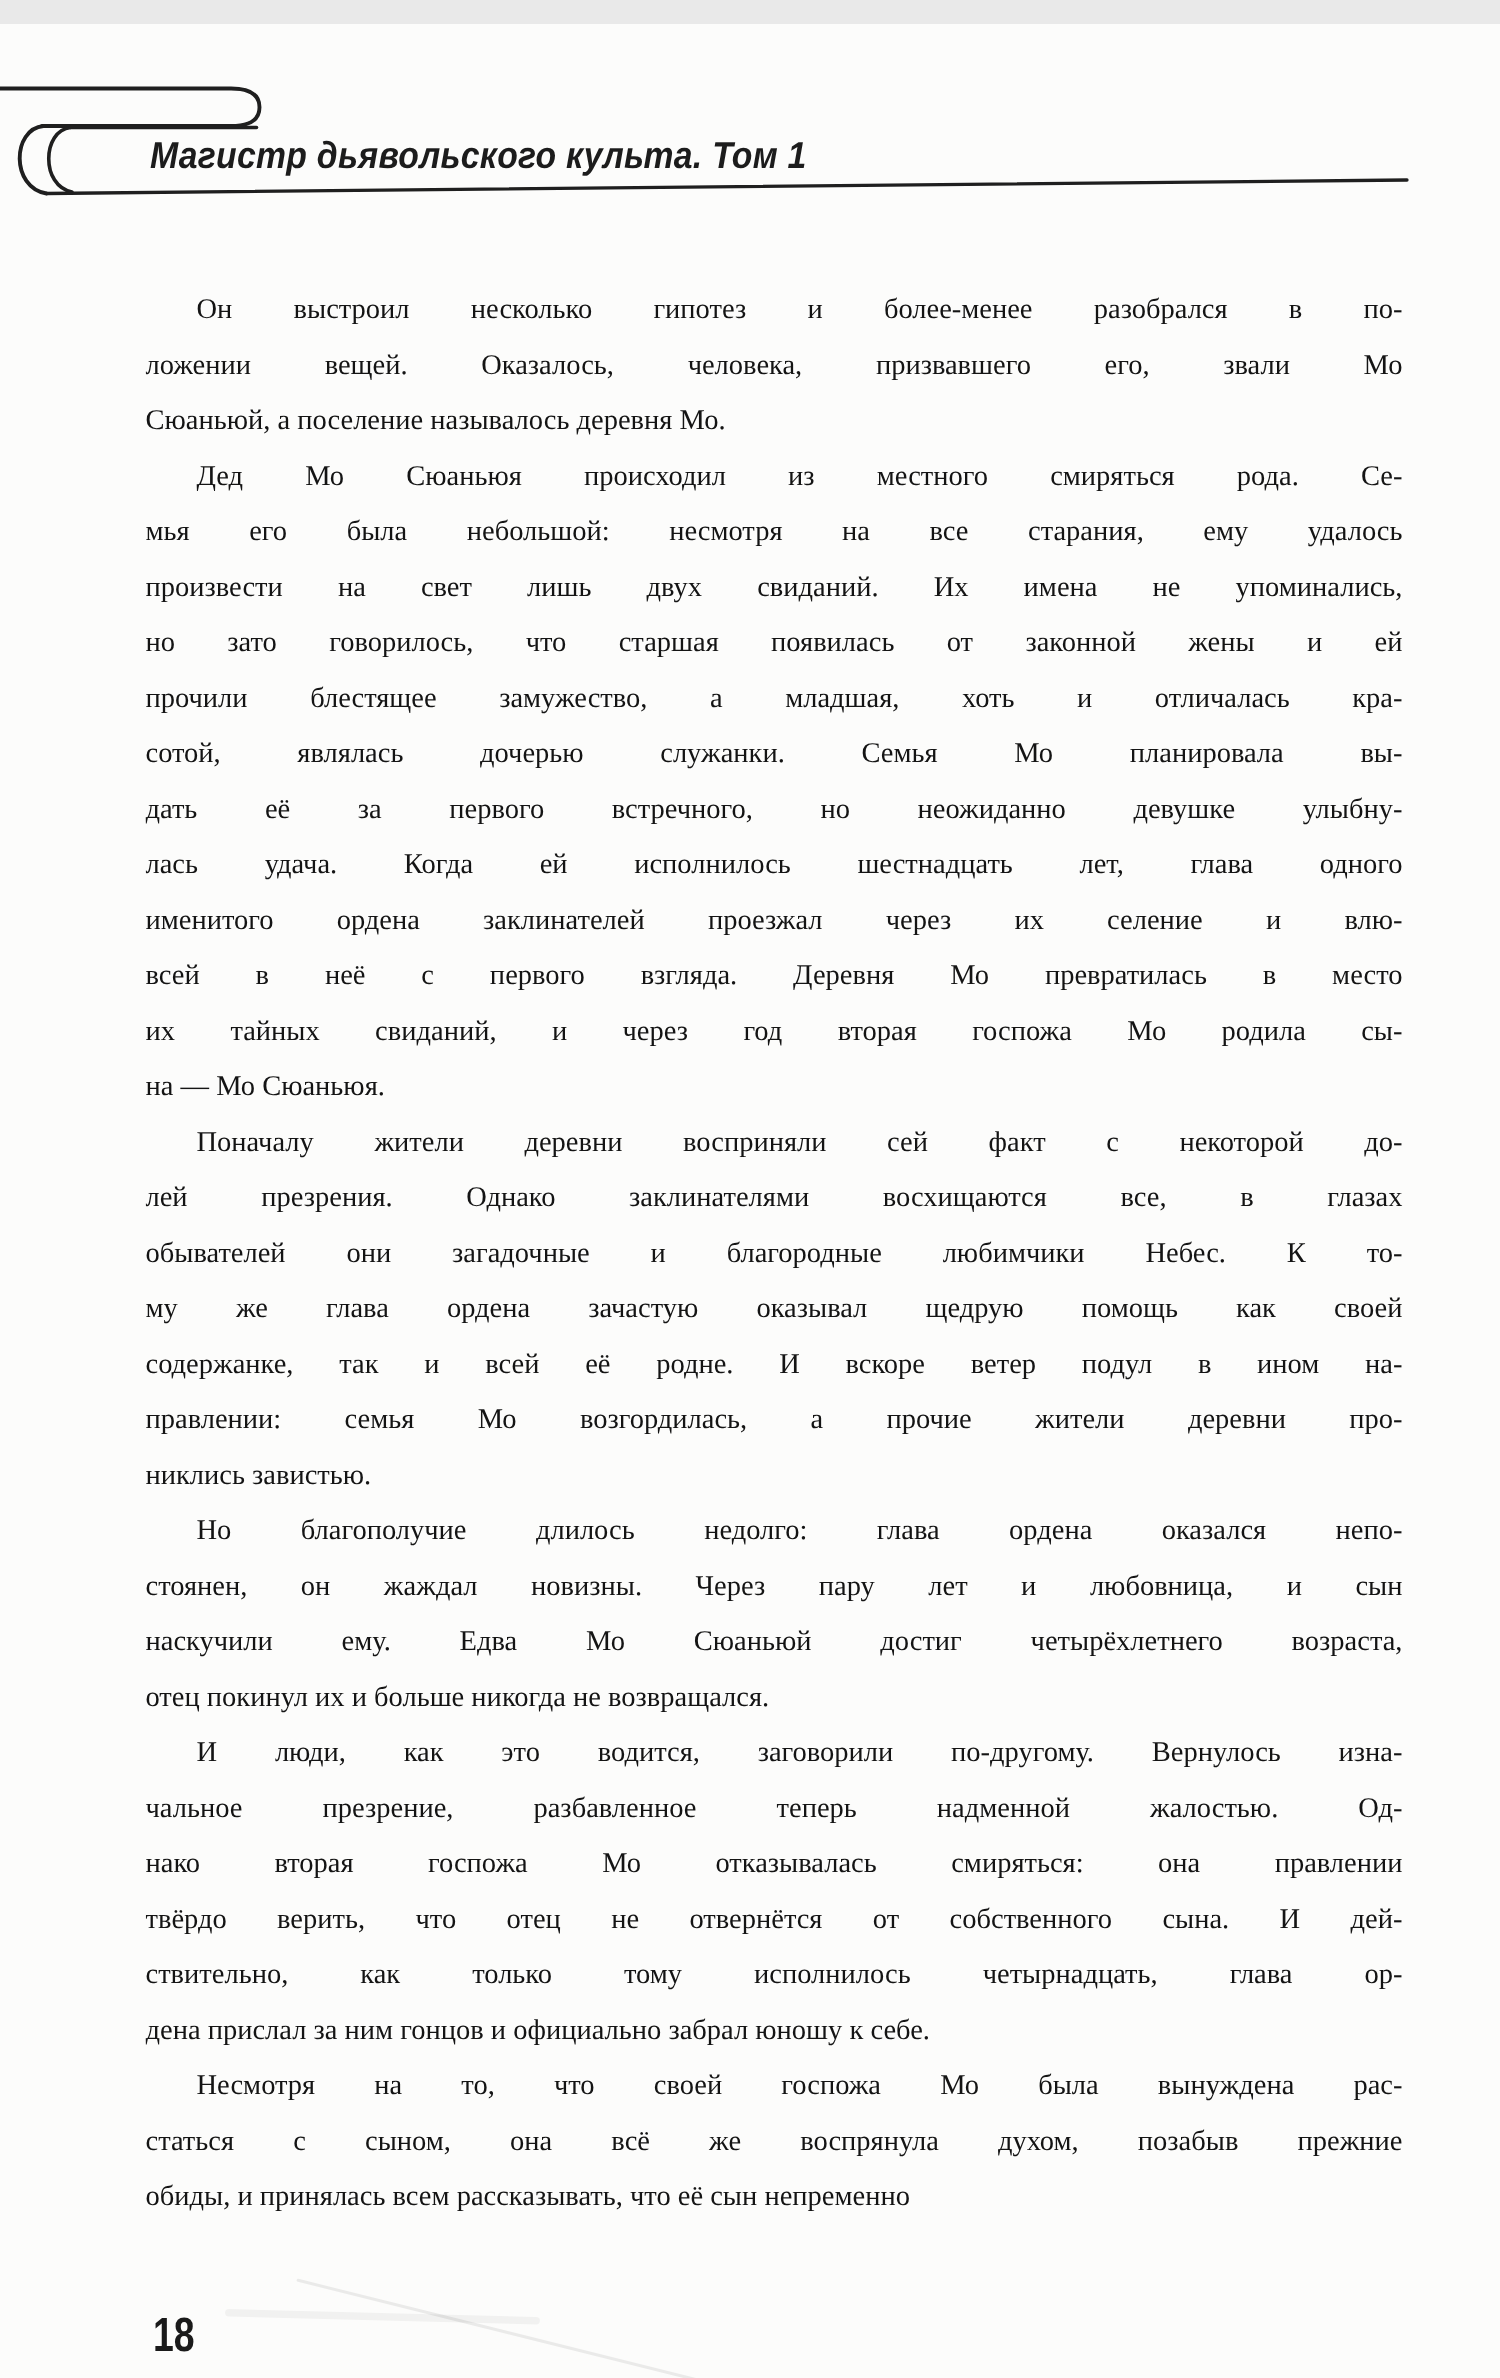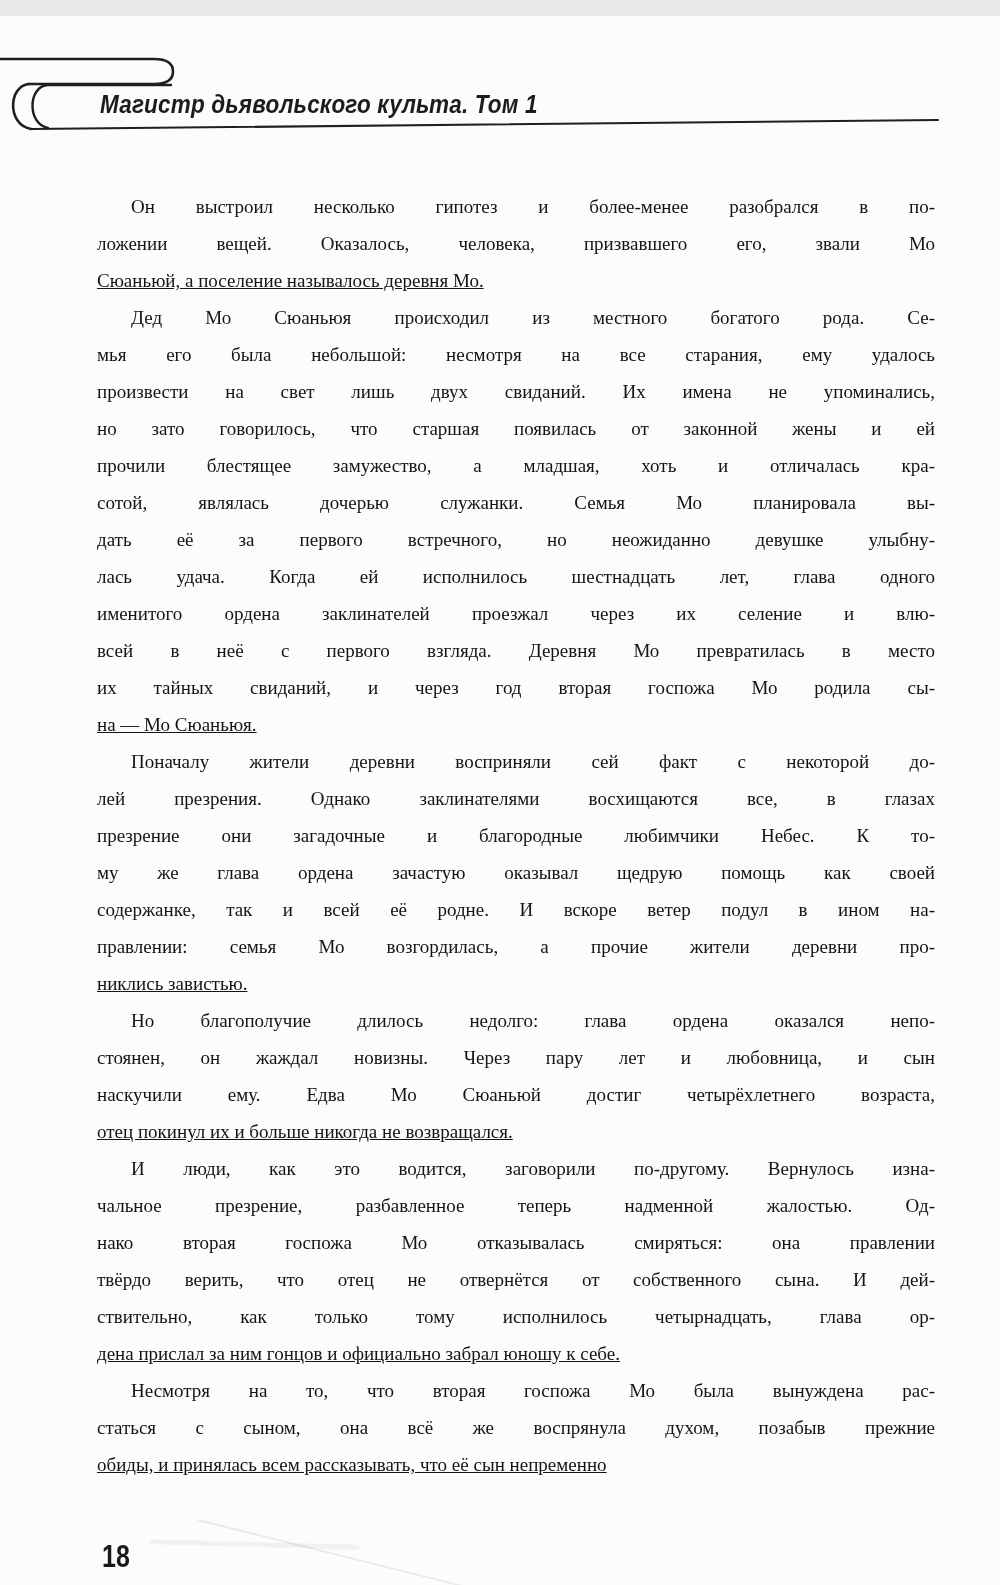--- a/index.html
+++ b/index.html
@@ -47,21 +47,21 @@
     font-size: 19px;
     line-height: 37px;
     height: 37px;
     overflow: hidden;
     text-align: justify;
     text-align-last: justify;
     color: #141414;
     white-space: normal;
   }
   .ln-first { text-indent: 34px; }
-  .ln-last  { text-align-last: left; text-decoration: underline; }
+  .ln-last  { text-align-last: left; }
 
   
   .page-number {
     position: absolute;
     left: 102px; top: 1522px;
     font-family: "Liberation Sans", "DejaVu Sans", sans-serif;
     font-weight: 700;
     font-size: 32px;
     line-height: 36px;
     color: #1a1a1a;
@@ -111,58 +111,58 @@
 
   <div class="running-head">Магистр дьявольского культа. Том 1</div>
 
   <main id="text-block" class="text-block">
       <div>
         <div class="ln ln-first">Он выстроил несколько гипотез и более-менее разобрался в по-</div>
         <div class="ln">ложении вещей. Оказалось, человека, призвавшего его, звали Мо</div>
         <div class="ln ln-last">Сюаньюй, а поселение называлось деревня Мо.</div>
       </div>
       <div>
-        <div class="ln ln-first">Дед Мо Сюаньюя происходил из местного богатого рода. Се-</div>
+        <div class="ln ln-first">Дед Мо Сюаньюя происходил из местного смиряться рода. Се-</div>
         <div class="ln">мья его была небольшой: несмотря на все старания, ему удалось</div>
         <div class="ln">произвести на свет лишь двух свиданий. Их имена не упоминались,</div>
         <div class="ln">но зато говорилось, что старшая появилась от законной жены и ей</div>
         <div class="ln">прочили блестящее замужество, а младшая, хоть и отличалась кра-</div>
         <div class="ln">сотой, являлась дочерью служанки. Семья Мо планировала вы-</div>
         <div class="ln">дать её за первого встречного, но неожиданно девушке улыбну-</div>
         <div class="ln">лась удача. Когда ей исполнилось шестнадцать лет, глава одного</div>
         <div class="ln">именитого ордена заклинателей проезжал через их селение и влю-</div>
         <div class="ln">всей в неё с первого взгляда. Деревня Мо превратилась в место</div>
         <div class="ln">их тайных свиданий, и через год вторая госпожа Мо родила сы-</div>
         <div class="ln ln-last">на — Мо Сюаньюя.</div>
       </div>
       <div>
         <div class="ln ln-first">Поначалу жители деревни восприняли сей факт с некоторой до-</div>
         <div class="ln">лей презрения. Однако заклинателями восхищаются все, в глазах</div>
-        <div class="ln">презрение они загадочные и благородные любимчики Небес. К то-</div>
+        <div class="ln">обывателей они загадочные и благородные любимчики Небес. К то-</div>
         <div class="ln">му же глава ордена зачастую оказывал щедрую помощь как своей</div>
         <div class="ln">содержанке, так и всей её родне. И вскоре ветер подул в ином на-</div>
         <div class="ln">правлении: семья Мо возгордилась, а прочие жители деревни про-</div>
         <div class="ln ln-last">никлись завистью.</div>
       </div>
       <div>
         <div class="ln ln-first">Но благополучие длилось недолго: глава ордена оказался непо-</div>
         <div class="ln">стоянен, он жаждал новизны. Через пару лет и любовница, и сын</div>
         <div class="ln">наскучили ему. Едва Мо Сюаньюй достиг четырёхлетнего возраста,</div>
         <div class="ln ln-last">отец покинул их и больше никогда не возвращался.</div>
       </div>
       <div>
         <div class="ln ln-first">И люди, как это водится, заговорили по-другому. Вернулось изна-</div>
         <div class="ln">чальное презрение, разбавленное теперь надменной жалостью. Од-</div>
         <div class="ln">нако вторая госпожа Мо отказывалась смиряться: она правлении</div>
         <div class="ln">твёрдо верить, что отец не отвернётся от собственного сына. И дей-</div>
         <div class="ln">ствительно, как только тому исполнилось четырнадцать, глава ор-</div>
         <div class="ln ln-last">дена прислал за ним гонцов и официально забрал юношу к себе.</div>
       </div>
       <div>
-        <div class="ln ln-first">Несмотря на то, что вторая госпожа Мо была вынуждена рас-</div>
+        <div class="ln ln-first">Несмотря на то, что своей госпожа Мо была вынуждена рас-</div>
         <div class="ln">статься с сыном, она всё же воспрянула духом, позабыв прежние</div>
         <div class="ln ln-last">обиды, и принялась всем рассказывать, что её сын непременно</div>
       </div>
     </main>
 
   <div class="page-number">18</div>
 
   <div class="scratch"></div>
   <div class="smudge"></div>
 

